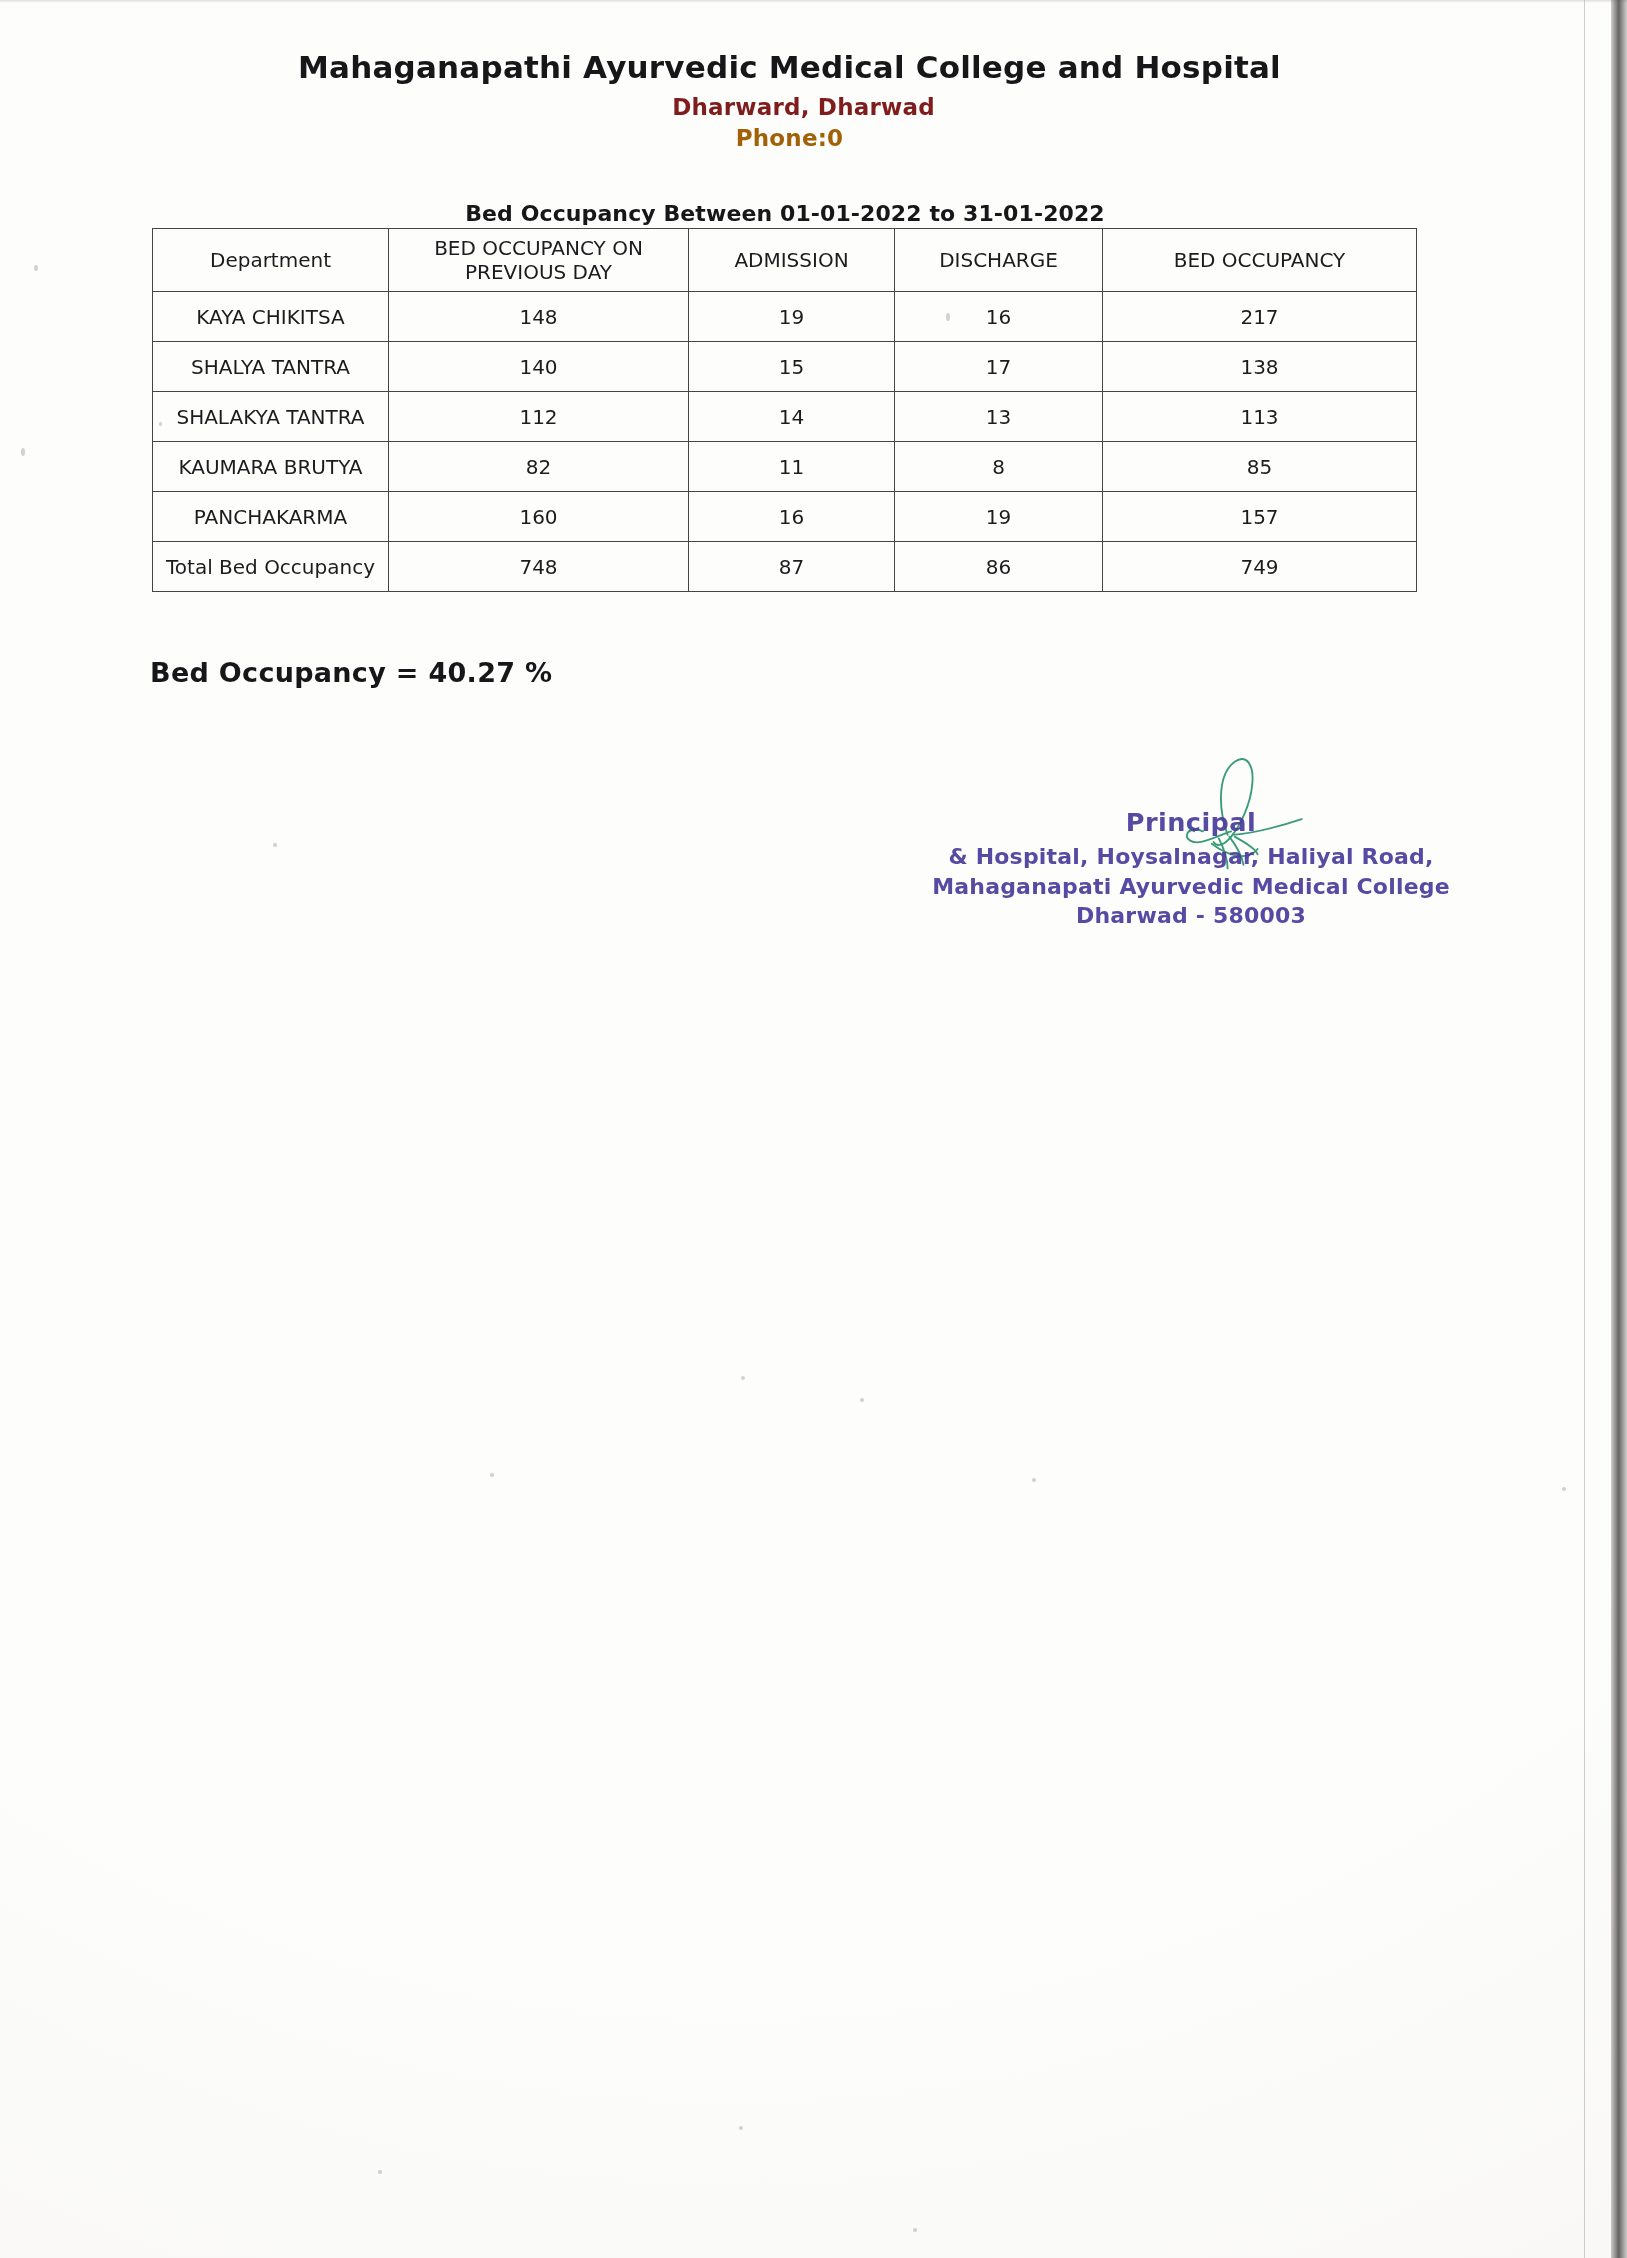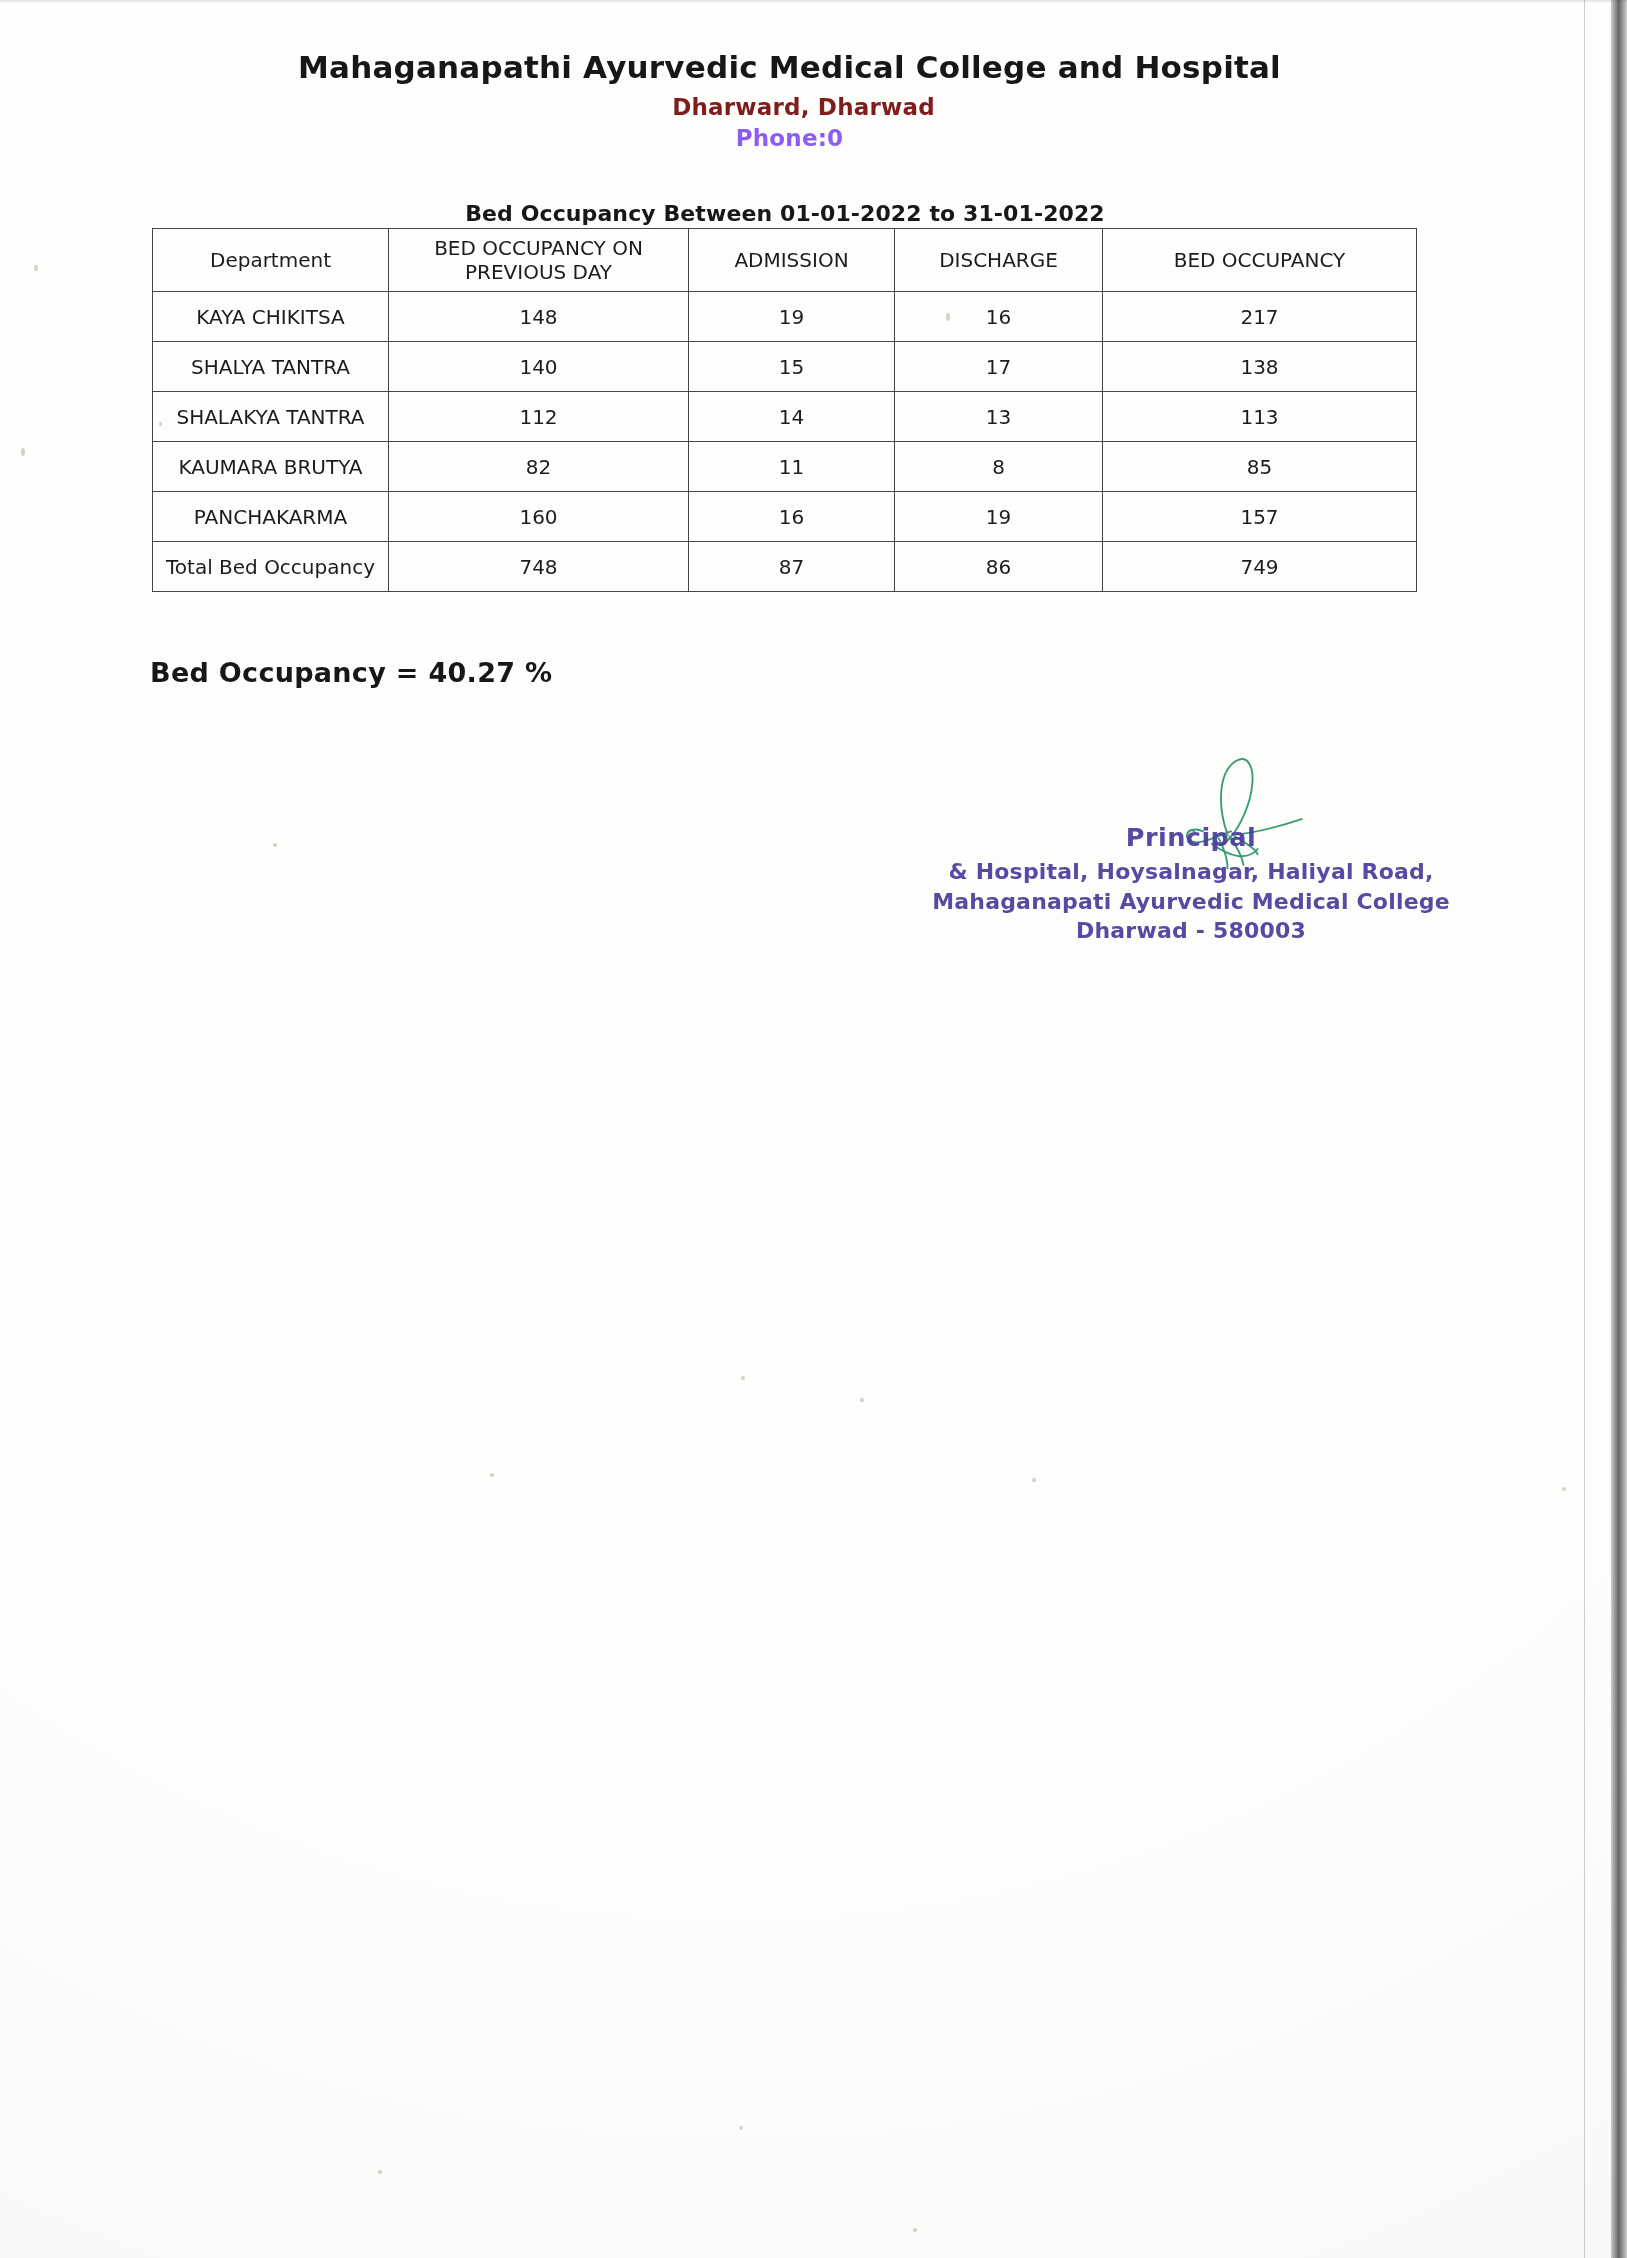--- a/index.html
+++ b/index.html
@@ -70,21 +70,21 @@
     font-size: 23px;
     font-weight: bold;
     color: #7f1d1d;
     margin-top: 8px;
     letter-spacing: 0.2px;
     padding-left: 28px;
   }
   .org-phone {
     font-size: 23px;
     font-weight: bold;
-    color: #8b5cf6;
+    color: #a16207;
     margin-top: 5.3px;
     letter-spacing: 0.2px;
   }
 
   
   .report-title {
     position: absolute;
     top: 201px;
     left: 152px;
     width: 1266px;
@@ -154,21 +154,21 @@
   }
   .signature-svg {
     position: absolute;
     top: -4.4px;
     left: 291px;
     width: 185px;
     height: 124px;
   }
   .stamp {
     position: relative;
-    margin-top: 68px;
+    margin-top: 53px;
     color: #4b3d9c;
     font-family: "DejaVu Sans", sans-serif;
     font-weight: bold;
     opacity: 0.93;
   }
   .stamp-title {
     font-size: 25.6px;
     letter-spacing: 0.4px;
     margin-bottom: 5.3px;
   }

